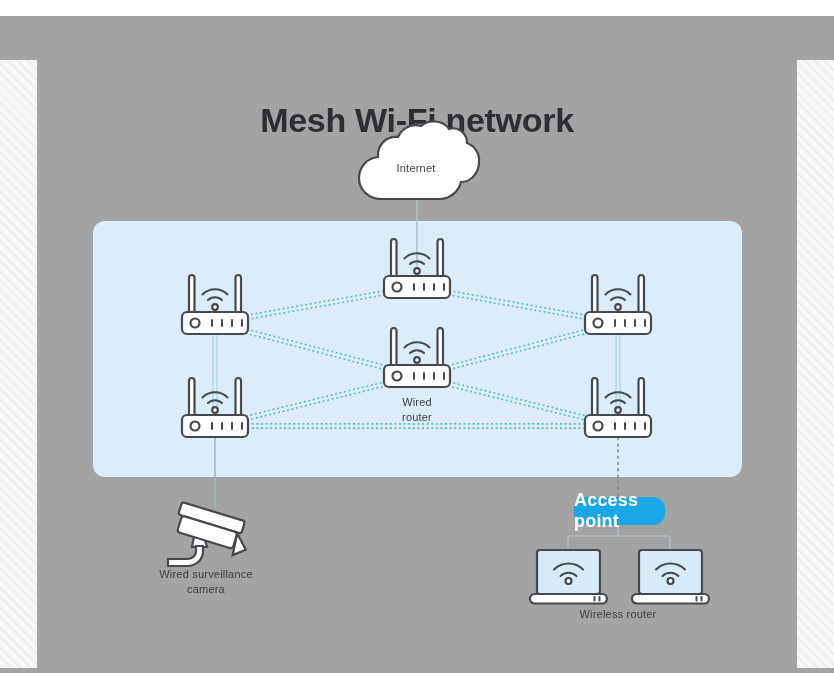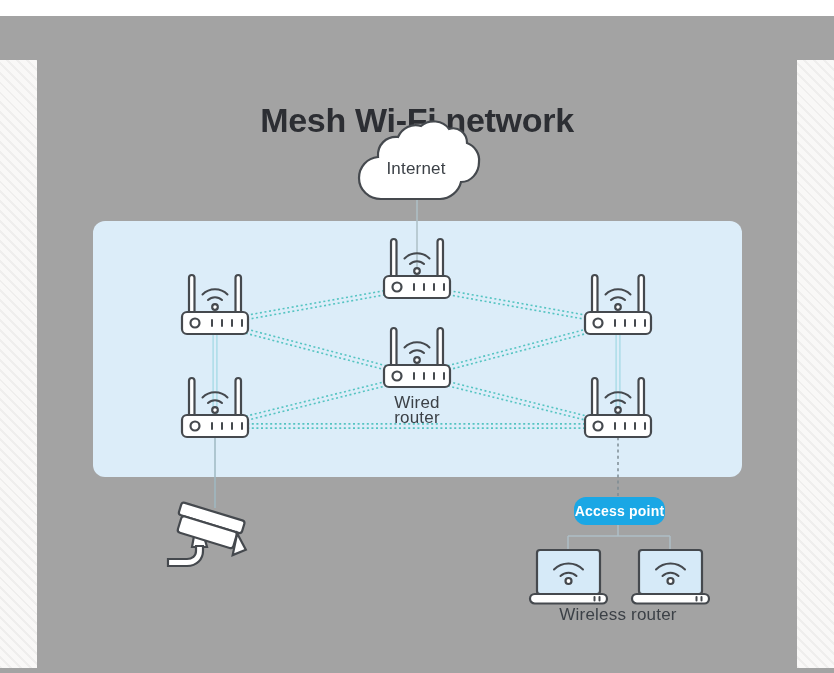--- a/index.html
+++ b/index.html
@@ -41,39 +41,39 @@
   .screen      { stroke: #45494e; stroke-width: 2.2; }
   .thin-stroke { fill: none; stroke: #45494e; stroke-width: 2; stroke-linecap: round; }
   .link-mesh   { stroke: #55c4c2; stroke-width: 1.6; stroke-dasharray: 2 2.6; fill: none; }
   .link-wired  { stroke: #a8dbe6; stroke-width: 1.4; fill: none; }
   .util-line   { stroke: #aebfc6; stroke-width: 1.5; fill: none; }
   .dash-line   { stroke: #7e8c94; stroke-width: 1.5; stroke-dasharray: 3 3.2; fill: none; }
   .wire-line   { stroke: #9fb9c2; stroke-width: 1.5; fill: none; }
   .diagram-label {
     position: absolute;
     color: #3c4147;
-    font-size: 17px;
+    font-size: 11px;
     line-height: 15px;
     text-align: center;
     letter-spacing: 0.2px;
   }
   .label-internet         { left: 379px; top: 145px; width: 74px; }
   .label-mesh-router      { left: 387px; top: 379px; width: 60px; }
   .label-camera           { left: 156px; top: 551px; width: 100px; }
   .label-wireless-clients { left: 553px; top: 591px; width: 130px; }
   .access-point-badge {
     position: absolute;
     left: 574px;
     top: 481px;
     width: 91px;
     height: 28px;
     border-radius: 12px;
     background: #1aa7e5;
     color: #ffffff;
-    font-size: 14px;
+    font-size: 18px;
     font-weight: bold;
     display: flex;
     align-items: center;
     justify-content: center;
     letter-spacing: 0.2px;
   }
 </style>
 </head>
 <body>
 
@@ -169,16 +169,17 @@
     <use xlink:href="#laptop-shape" href="#laptop-shape" x="537" y="534"></use>
     <use xlink:href="#laptop-shape" href="#laptop-shape" x="639" y="534"></use>
   </svg>
 
   <div class="diagram-label label-internet">Internet</div>
 
   <div class="diagram-label label-mesh-router">Wired router</div>
 
   <div class="access-point-badge">Access point</div>
 
+  <div class="diagram-label label-camera">Wired surveillance camera</div>
 
   <div class="diagram-label label-wireless-clients">Wireless router</div>
 
 </div>
 
 </body></html>

